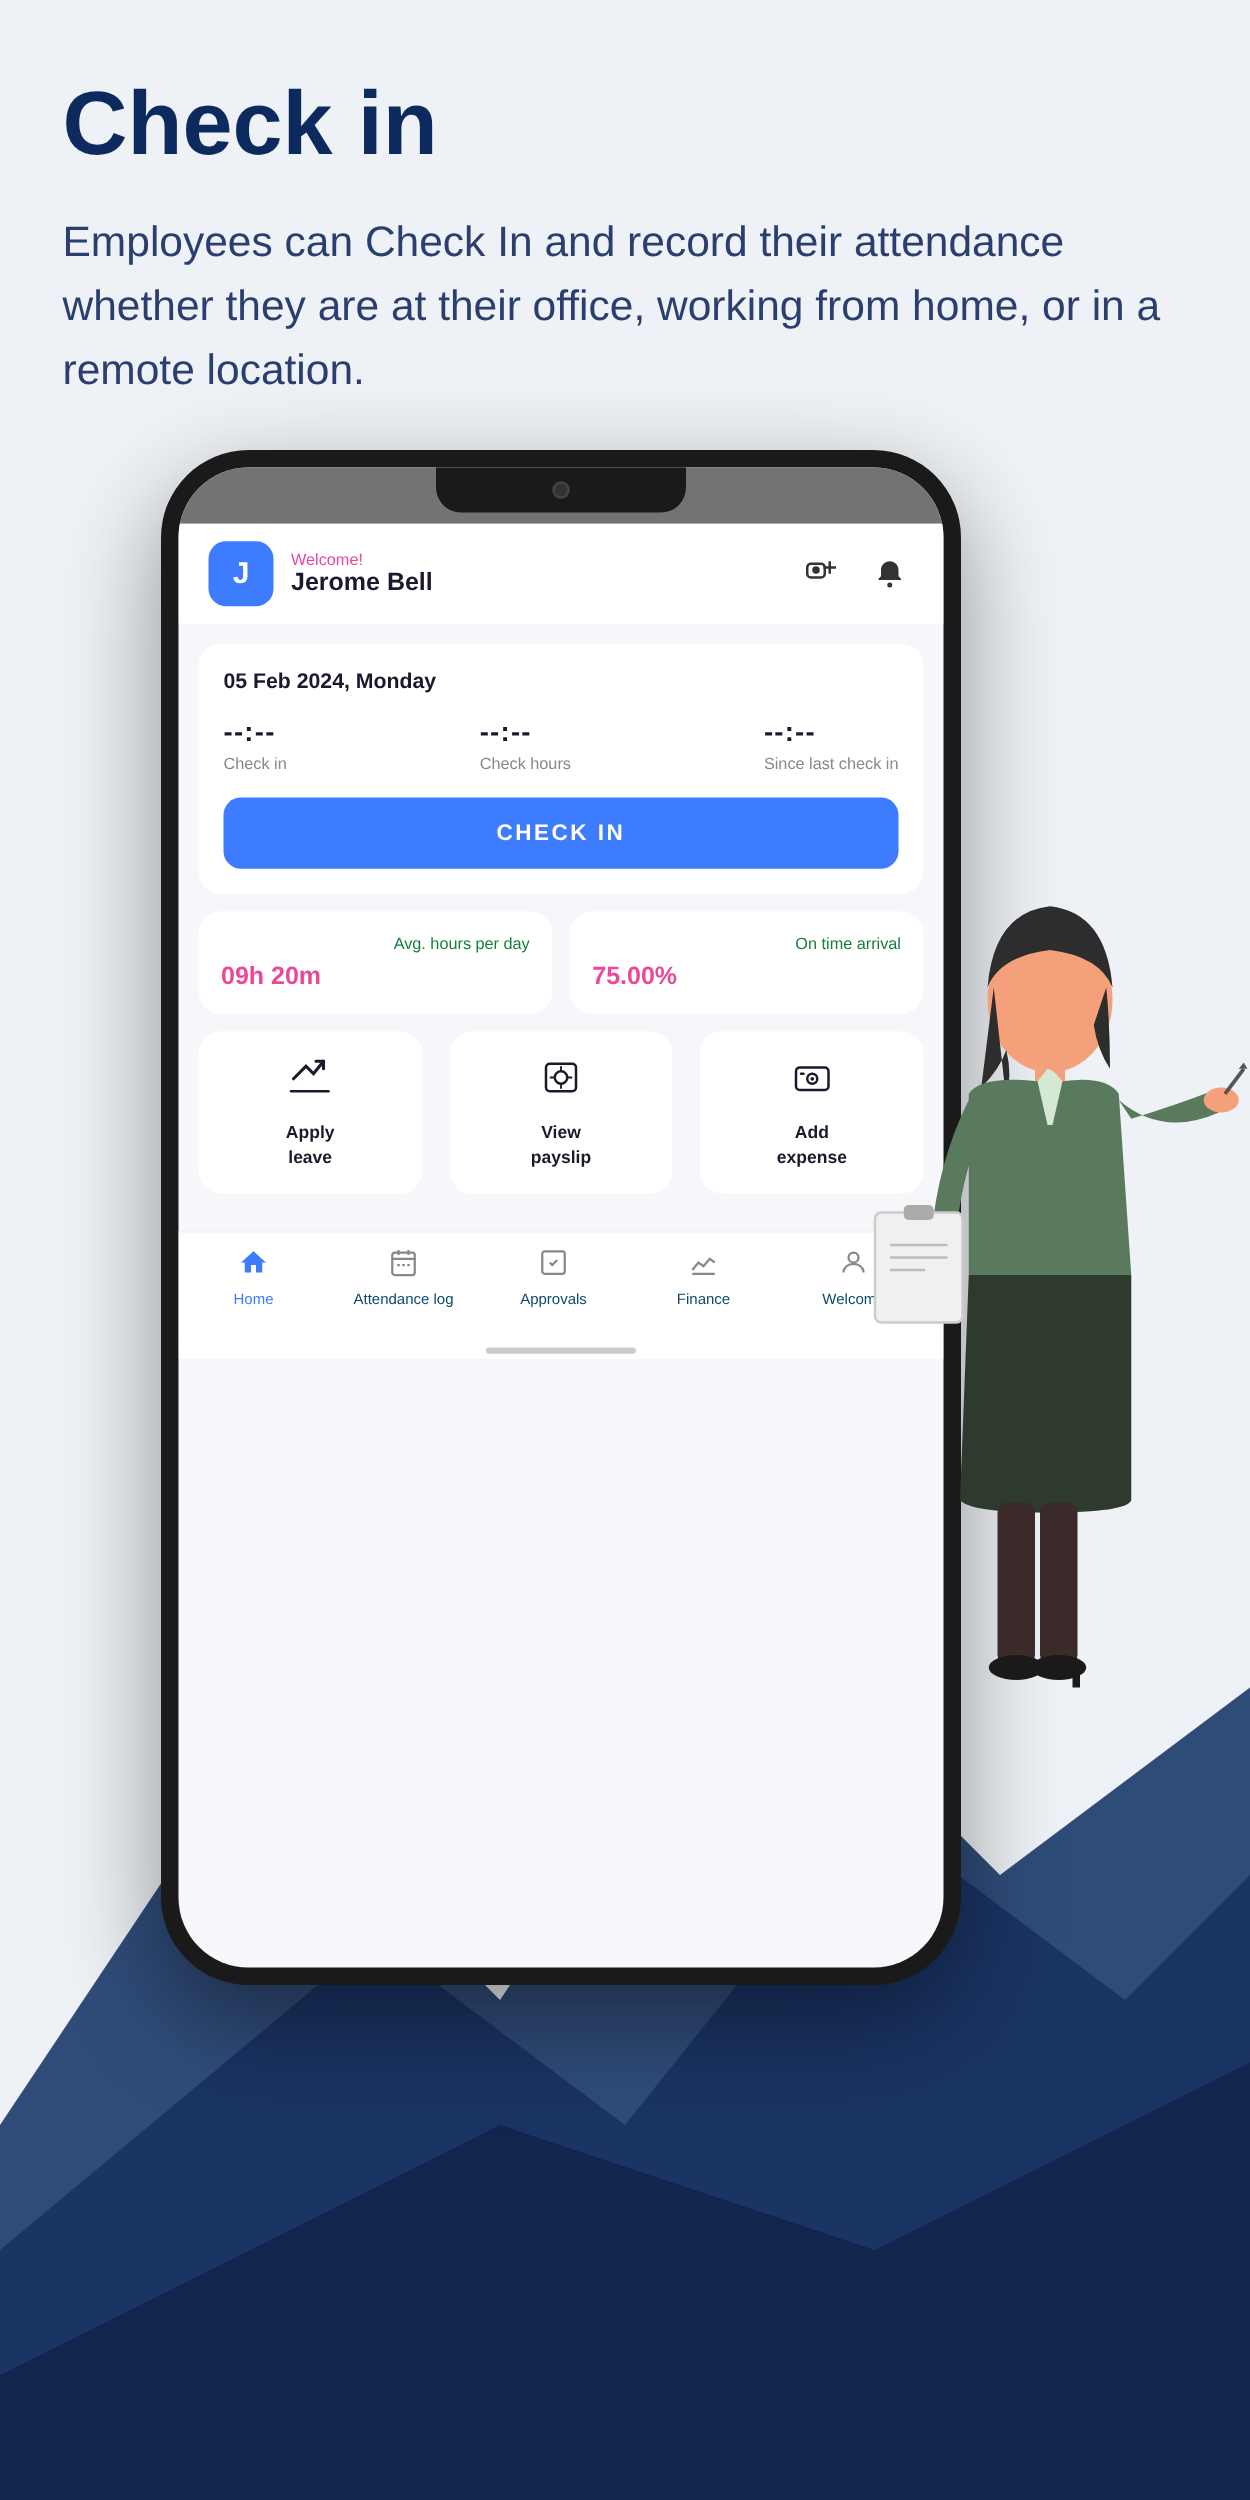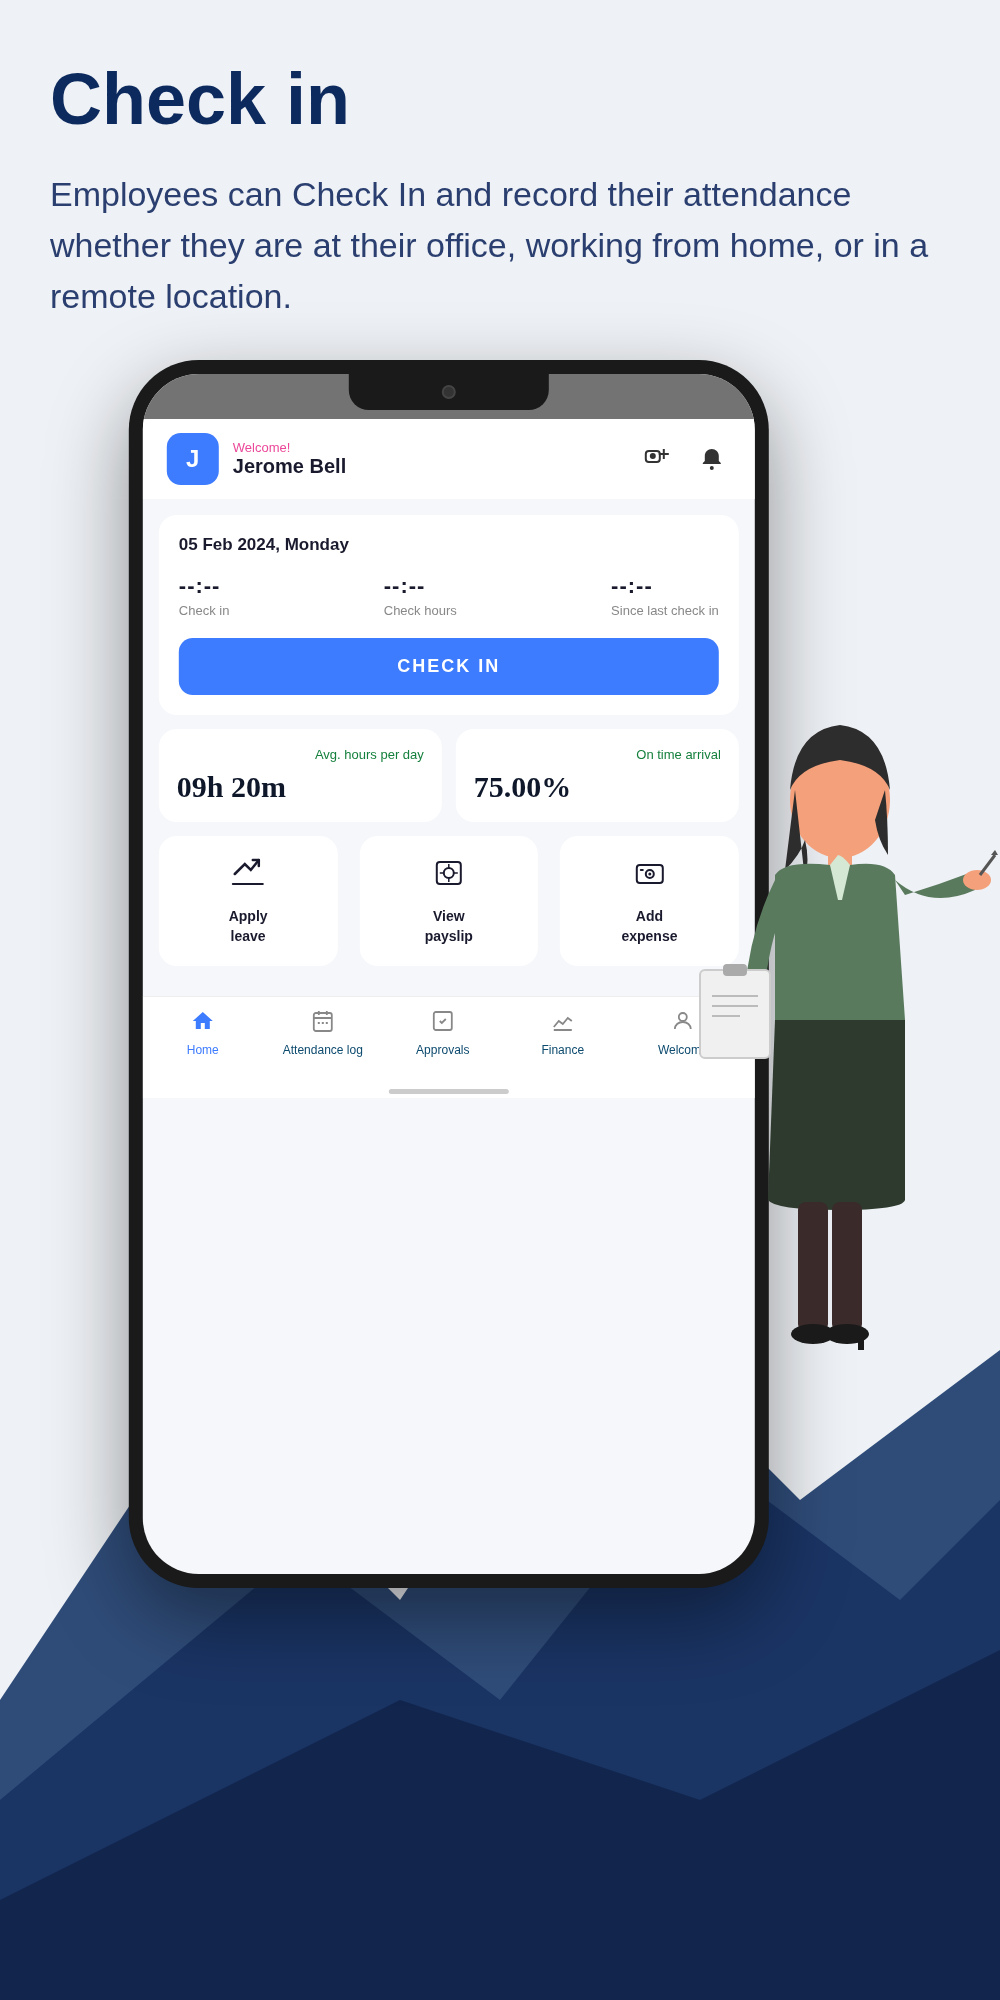--- a/index.html
+++ b/index.html
@@ -280,24 +280,23 @@
       padding: 18px;
       flex: 1;
     }
     .stat-label {
       font-size: 13px;
       color: #15803d;
       margin-bottom: 8px;
       text-align: right;
     }
     .stat-value {
-      font-size: 30px;
+      font-size: 20px;
       font-weight: 700;
-      color: #0f172a;
-      font-family: Liberation Serif, serif;
+      color: #ec4899;
     }
 
     
     .quick-actions {
       display: flex;
       gap: 22px;
       margin-bottom: 14px;
     }
     .action-card {
       background: white;

